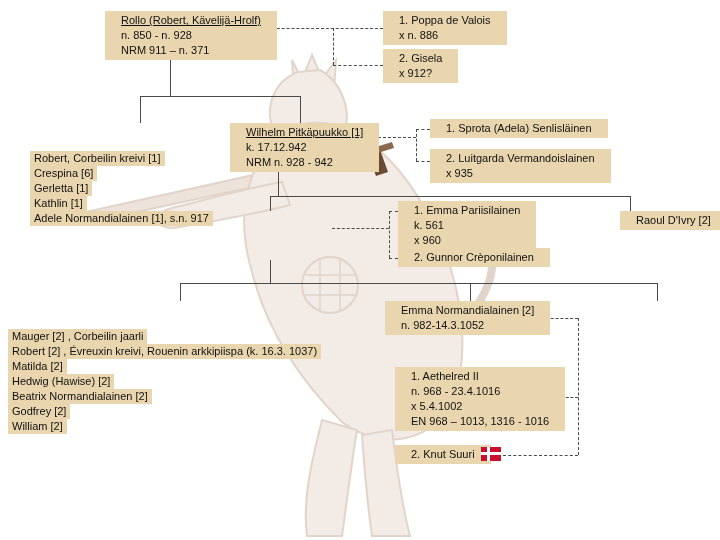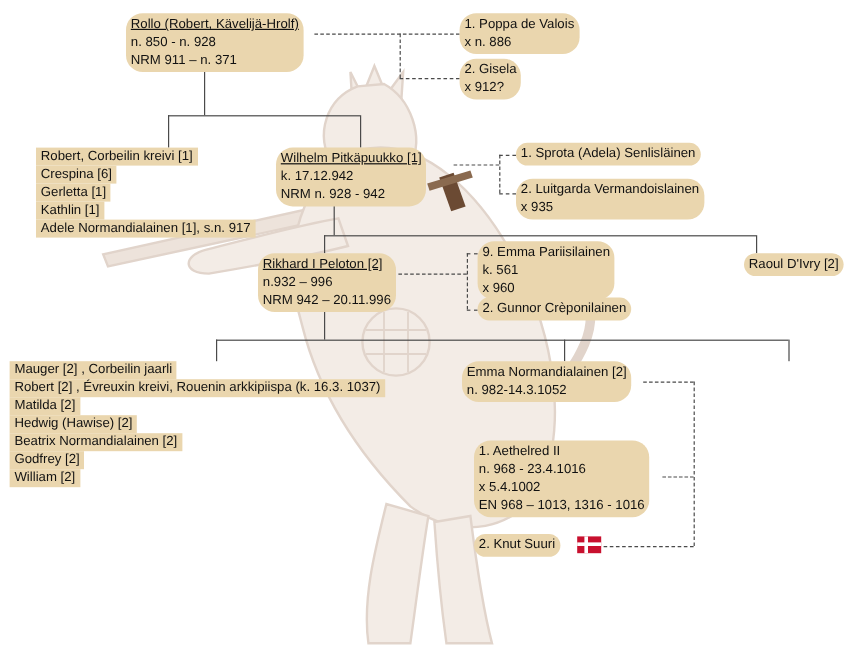--- a/index.html
+++ b/index.html
@@ -8,25 +8,25 @@
   
   .wm{position:absolute;left:0;top:0;z-index:0;}
   
   .hl,.vl,.hd,.vd{position:absolute;z-index:1;}
   .hl{height:0;border-top:1px solid var(--line,#444);}
   .vl{width:0;border-left:1px solid var(--line,#444);}
   .hd{height:0;border-top:1px dashed var(--line,#444);}
   .vd{width:0;border-left:1px dashed var(--line,#444);}
   
   .box{position:absolute;z-index:2;background:var(--box-bg,#ead6ae);
-       padding:2px 4px;line-height:15px;white-space:nowrap;border-radius:14px;}
+       padding:2px 16px;line-height:15px;white-space:nowrap;}
   .bl{display:block;}
   .link{text-decoration:underline;cursor:pointer;}
   
-  .list{position:absolute;z-index:2;line-height:15px;white-space:nowrap;}
+  .list{position:absolute;z-index:2;line-height:15px;white-space:nowrap;margin-top:28px;}
   .tag{display:block;width:fit-content;background:var(--box-bg,#ead6ae);padding:0 4px;}
   
   .flag{position:absolute;left:481px;top:447px;width:20px;height:14px;
         background:var(--flag-red,#c8102e);z-index:2;}
   .flag .fh{position:absolute;left:0;top:5px;width:20px;height:3px;background:#fff;}
   .flag .fv{position:absolute;left:6px;top:0;width:3px;height:14px;background:#fff;}
 </style>
 </head>
 <body>
 
@@ -122,27 +122,22 @@
     <span class="bl">NRM n. 928 - 942</span>
   </div>
   <div class="box" style="left:430px;top:119px">
     <span class="bl">1. Sprota (Adela) Senlisläinen</span>
   </div>
   <div class="box" style="left:430px;top:149px">
     <span class="bl">2. Luitgarda Vermandoislainen</span>
     <span class="bl">x 935</span>
   </div>
 
-  <div class="box" style="left:215px;top:211px">
-    <span class="bl link">Rikhard I Peloton [2]</span>
-    <span class="bl">n.932 – 996</span>
-    <span class="bl">NRM 942 – 20.11.996</span>
-  </div>
   <div class="box" style="left:398px;top:201px">
-    <span class="bl">9. Emma Pariisilainen</span>
+    <span class="bl">1. Emma Pariisilainen</span>
     <span class="bl">k. 561</span>
     <span class="bl">x 960</span>
   </div>
   <div class="box" style="left:398px;top:248px">
     <span class="bl">2. Gunnor Crèponilainen</span>
   </div>
   <div class="box" style="left:620px;top:211px">
     <span class="bl">Raoul D'Ivry [2]</span>
   </div>
 

